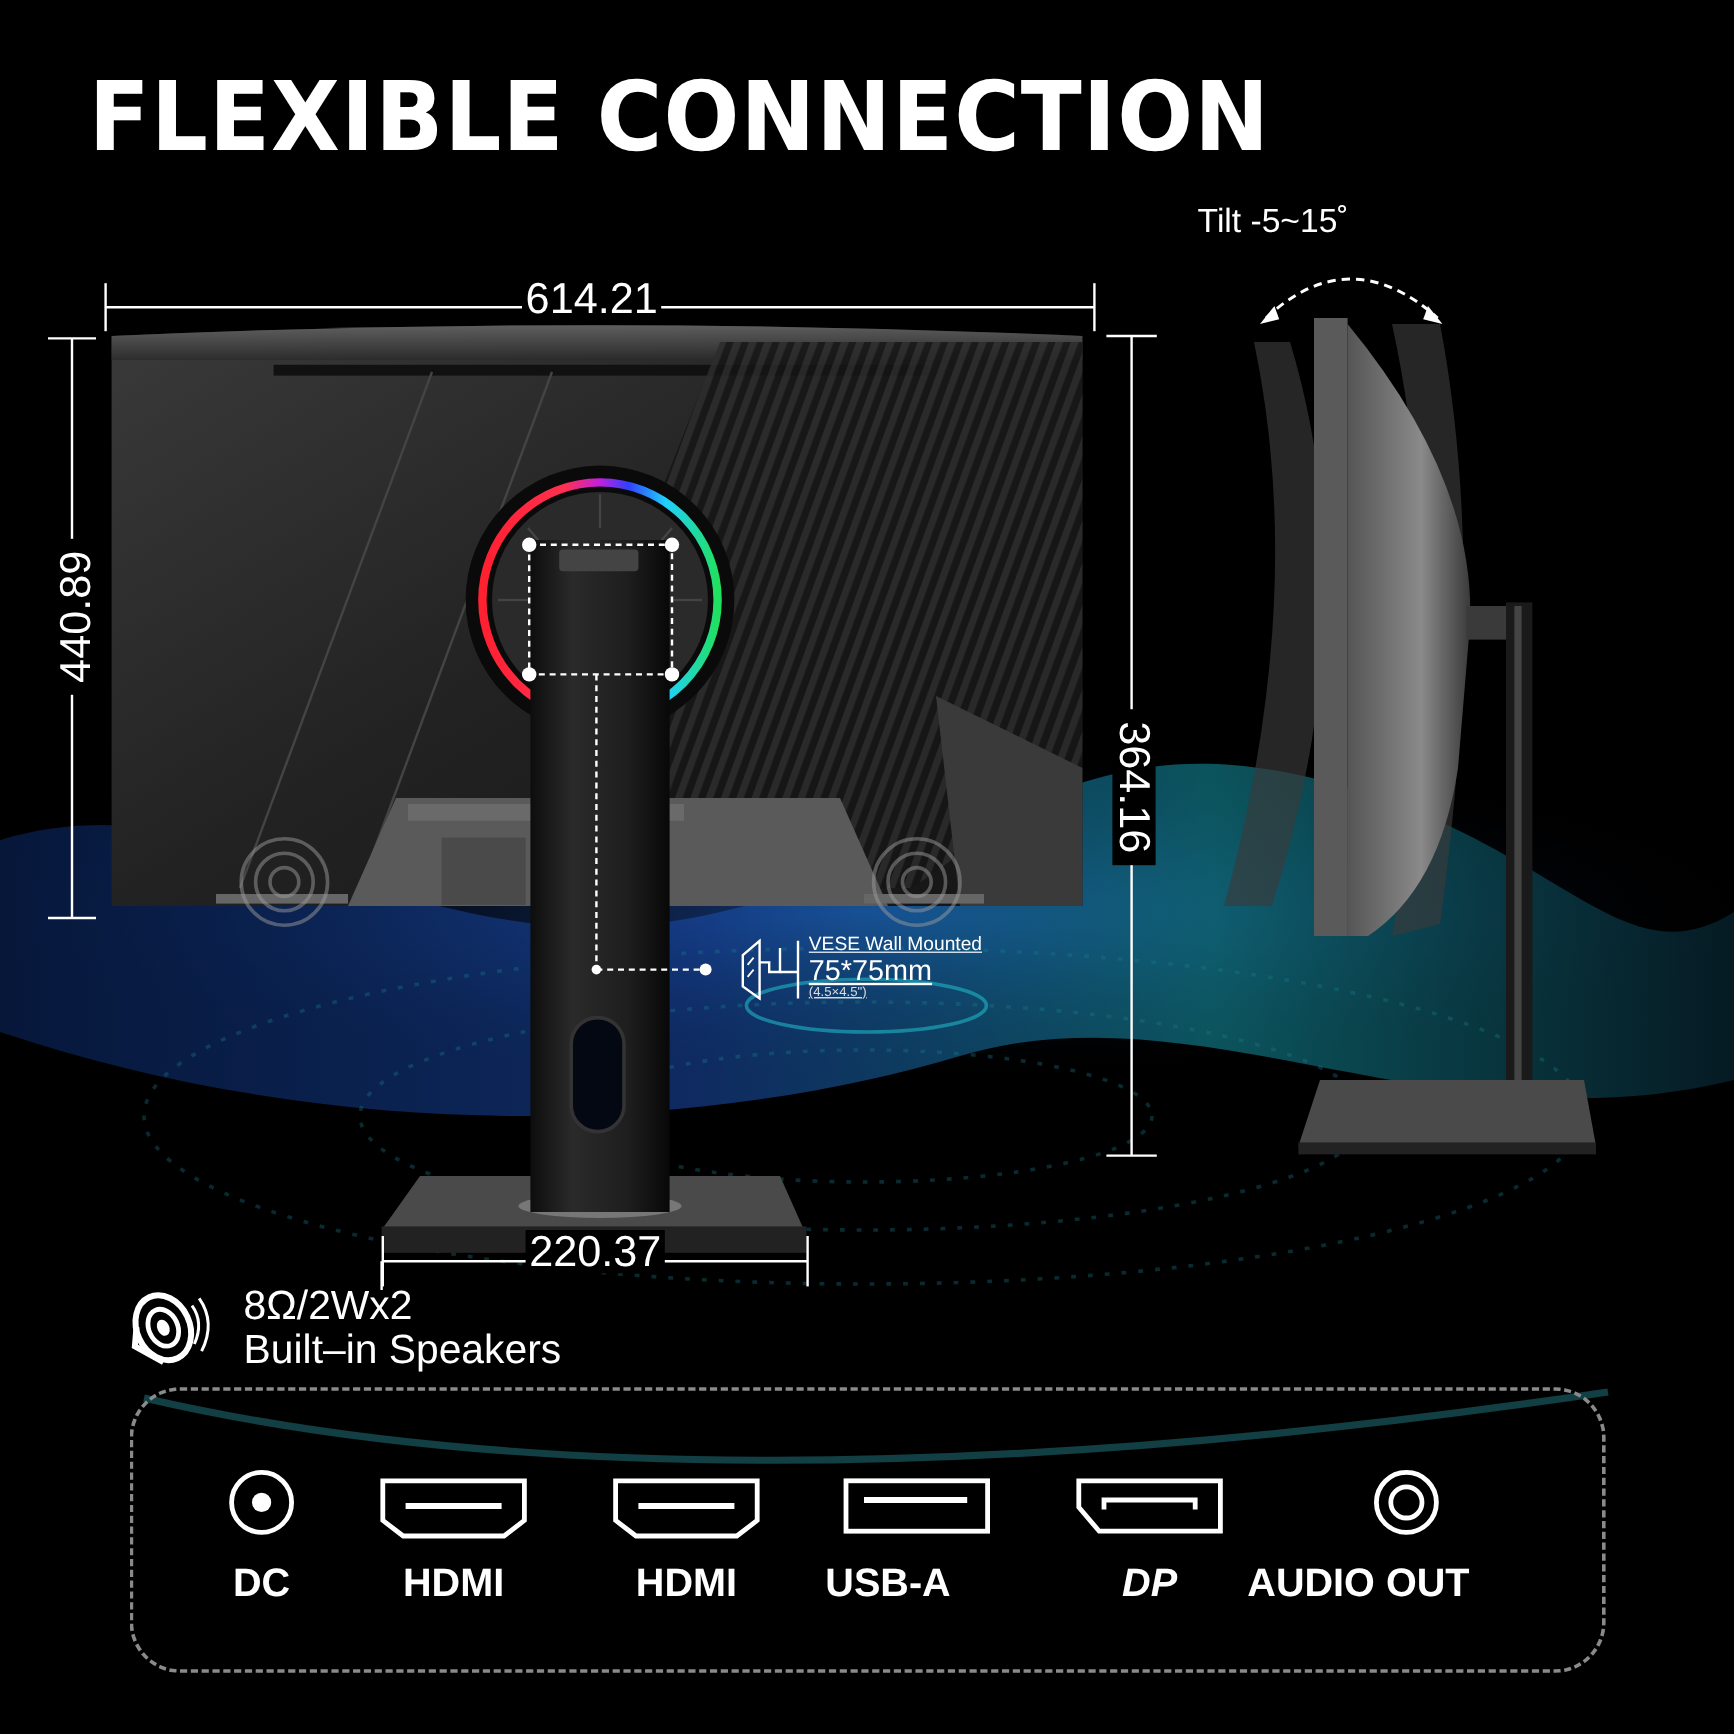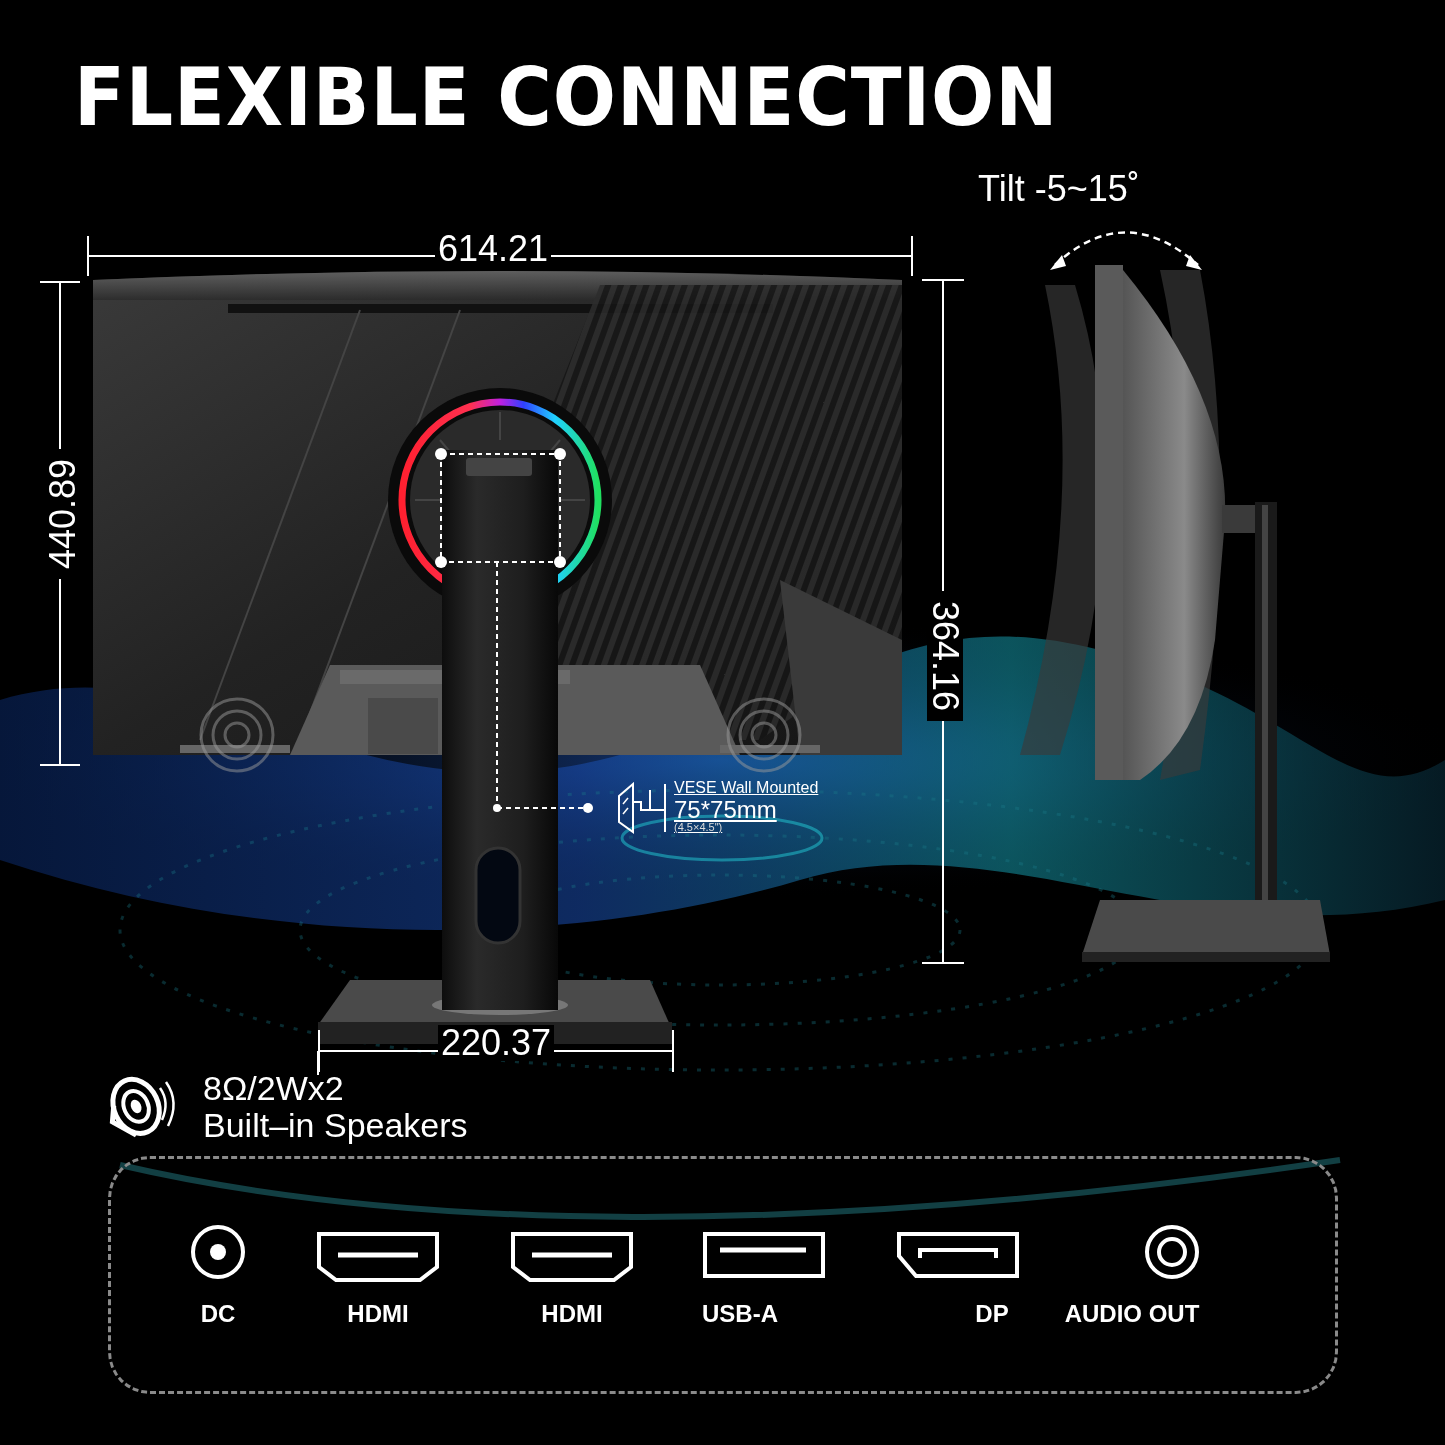--- a/index.html
+++ b/index.html
@@ -1,29 +1,29 @@
 <!DOCTYPE html>
 <html><head>
 <meta charset="utf-8">
 <style>
   html,body{margin:0;padding:0;background:#000;}
   body{width:1445px;height:1445px;position:relative;overflow:hidden;font-family:"Liberation Sans","DejaVu Sans",sans-serif;color:#fff;}
   .abs{position:absolute;}
   .title{left:74px;top:58px;font-size:80px;font-weight:bold;letter-spacing:1px;line-height:1;font-family:"DejaVu Sans","Liberation Sans",sans-serif;transform:scaleX(0.93);transform-origin:left top;}
   .bg-svg{left:0;top:0;}
   .dim-label{font-size:36px;line-height:1;background:#000;padding:0 3px;}
-  .tilt-label{left:978px;top:168px;font-size:36px;}
+  .tilt-label{left:998px;top:168px;font-size:28px;}
   .vesa-text{left:674px;top:780px;font-size:16px;line-height:1.05;text-decoration:underline;}
   .vesa-text .l2{font-size:24px;}
   .vesa-text .l3{font-size:11px;color:#ddd;}
   .speaker-text{left:203px;top:1070px;font-size:34px;line-height:1.1;}
   .ports{left:108px;top:1156px;width:1230px;height:238px;border:3px dashed #8a8a8a;border-radius:42px;box-sizing:border-box;}
   .port{position:absolute;top:1224px;width:140px;text-align:center;}
   .port svg{display:block;margin:0 auto;}
-  .port-label{position:absolute;top:1300px;font-size:24px;font-weight:bold;text-align:center;width:200px;}
+  .port-label{position:absolute;top:1300px;font-size:33px;font-weight:bold;text-align:center;width:200px;}
 </style>
 </head>
 <body>
 
 <svg class="abs bg-svg" width="1445" height="1445" viewBox="0 0 1445 1445">
   <defs>
     <radialGradient id="glowA" cx="50%" cy="50%" r="50%">
       <stop offset="0%" stop-color="#1e4fa8" stop-opacity="0.7"></stop>
       <stop offset="100%" stop-color="#000" stop-opacity="0"></stop>
     </radialGradient>
@@ -255,21 +255,21 @@
   </svg>
 </div>
 <div class="port-label" style="left:640px;">USB-A</div>
 
 <div class="port" style="left:888px;top:1231px;">
   <svg width="124" height="48" viewBox="0 0 124 48">
     <path d="M3 3 L 121 3 L 121 45 L 20 45 L 3 25 Z" fill="none" stroke="#fff" stroke-width="4"></path>
     <path d="M24 27 L 24 19 L 100 19 L 100 27" fill="none" stroke="#fff" stroke-width="4"></path>
   </svg>
 </div>
-<div class="port-label" style="left:892px;">DP</div>
+<div class="port-label" style="left:858px;font-style:italic;">DP</div>
 
 <div class="port" style="left:1102px;">
   <svg width="60" height="56" viewBox="0 0 60 56">
     <circle cx="30" cy="28" r="25" fill="none" stroke="#fff" stroke-width="4"></circle>
     <circle cx="30" cy="28" r="13" fill="none" stroke="#fff" stroke-width="4"></circle>
   </svg>
 </div>
 <div class="port-label" style="left:1032px;">AUDIO OUT</div>
 
 </body></html>

